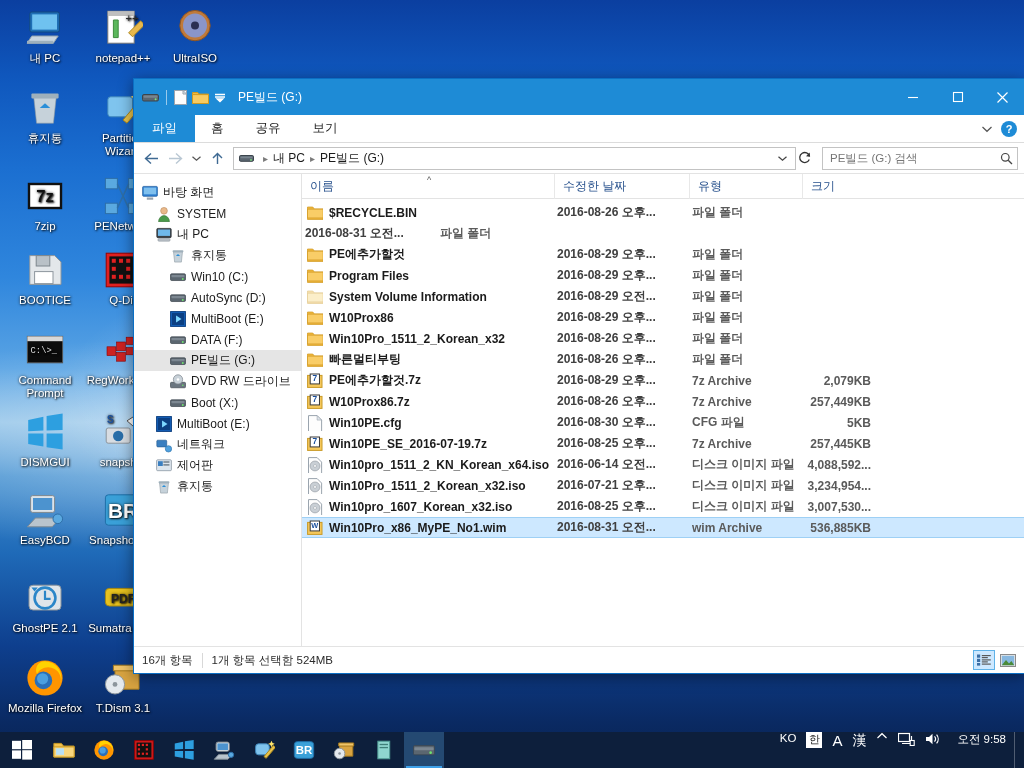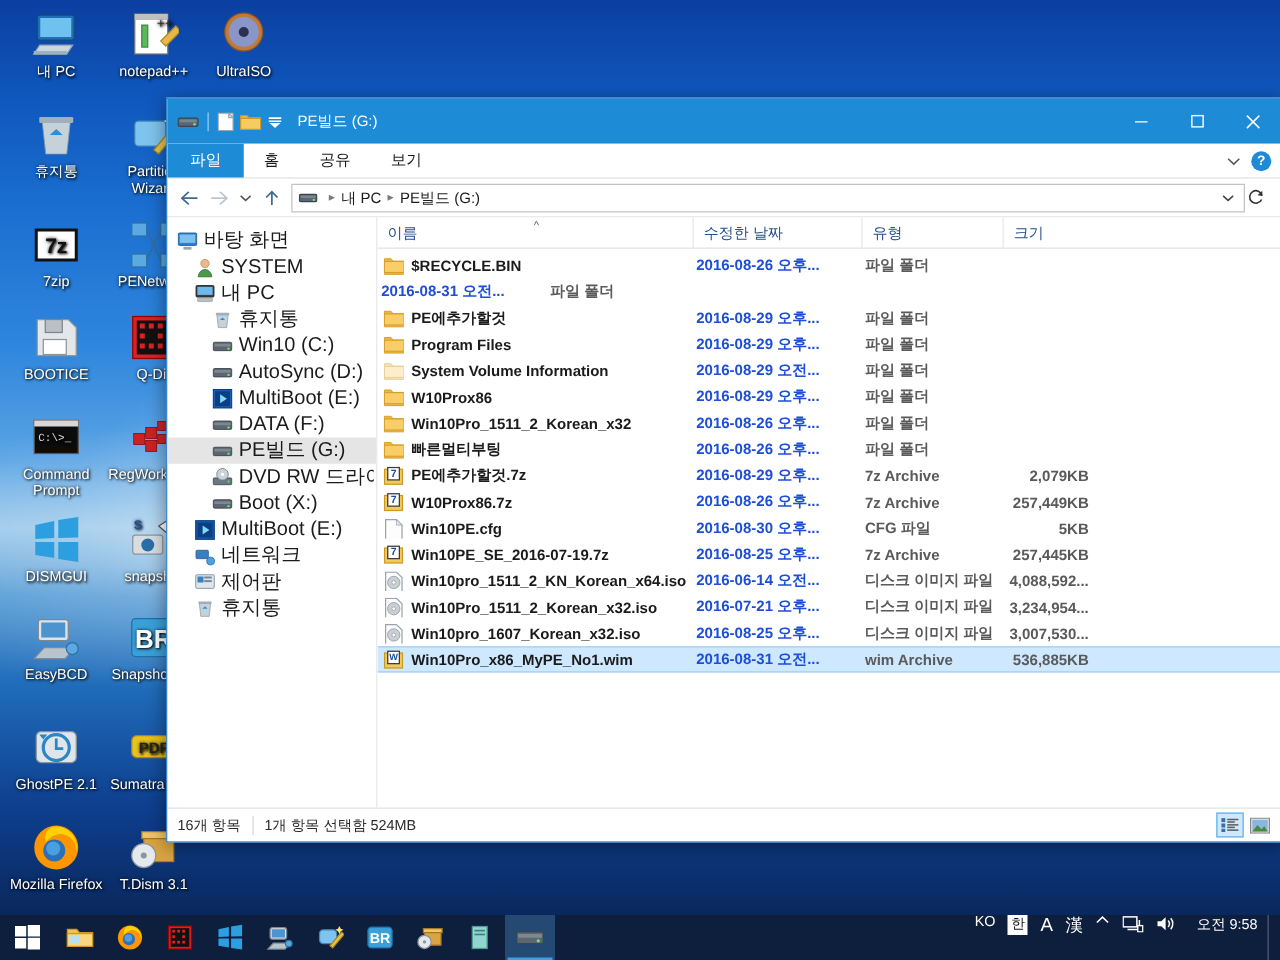--- a/index.html
+++ b/index.html
@@ -109,21 +109,21 @@
 
   
   .wbody { flex: 1; display: flex; min-height: 0; border-top: 1px solid #e3e3e3; }
 
   
   .navpane {
     width: 168px; background: #fff; border-right: 1px solid #e3e3e3;
     padding-top: 8px; overflow: hidden; flex: none;
   }
   .navitem {
-    height: 21px; display: flex; align-items: center; font-size: 16px;
+    height: 21px; display: flex; align-items: center; font-size: 12px;
     color: #1b1b1b; white-space: nowrap; padding-right: 2px;
   }
   .navitem.sel { background: #e5e5e5; }
   .navitem .ni { width: 16px; height: 16px; margin-right: 5px; flex: none; position: relative; }
   .navitem .nt { overflow: hidden; }
 
   
   .filepane { flex: 1; background: #fff; display: flex; flex-direction: column; min-width: 0; }
   .colhead {
     height: 25px; display: flex; align-items: center; border-bottom: 1px solid #e3e3e3;
@@ -138,21 +138,21 @@
   .sortcaret {
     position: absolute; left: 125px; top: 1px; color: #5a5a5a; font-size: 9px;
   }
 
   .rows { flex: 1; overflow: hidden; padding-top: 3px; font-weight: bold; }
   .row { height: 21px; display: flex; align-items: center; font-size: 12px; color: #1b1b1b; }
   .row.sel { background: #cde8ff; border-top: 1px solid #9ed0f5; border-bottom: 1px solid #9ed0f5; height: 21px; }
   .cell { overflow: hidden; white-space: nowrap; }
   .c-name { width: 252px; display: flex; align-items: center; padding-left: 5px; }
   .c-name .fi { width: 16px; height: 16px; margin-right: 6px; flex: none; position: relative; }
-  .c-date { width: 135px; color: #1d4ed8; padding-left: 3px; }
+  .c-date { width: 135px; color: #404040; padding-left: 3px; }
   .c-type { width: 113px; color: #5a5a5a; padding-left: 3px; }
   .c-size { width: 72px; color: #5a5a5a; text-align: right; padding-right: 3px; }
 
   
   .statusbar {
     height: 27px; border-top: 1px solid #e3e3e3; background: #fff;
     display: flex; align-items: center; padding: 0 6px 0 8px; font-size: 11.5px; color: #2b2b2b;
     flex: none;
   }
   .statusbar .sb-sep { width: 1px; height: 15px; background: #d8d8d8; margin: 0 9px; }
@@ -518,20 +518,29 @@
           <svg width="11" height="7" viewBox="0 0 11 7">
               <path d="M1.5 1.7 L5.5 5.3 L9.5 1.7" fill="none" stroke="#444" stroke-width="1.2"></path>
             </svg>
         </span>
       </div>
       <div class="refresh">
         <svg width="14" height="14" viewBox="0 0 14 14">
             <path d="M11.6 5.4 A5 5 0 1 0 11.3 8.6" fill="none" stroke="#333" stroke-width="1.3"></path>
             <path d="M11.8 1.6 L11.9 5.7 L8 5.2 Z" fill="#333"></path>
           </svg>
+      </div>
+      <div class="searchbox">
+        <input type="text" placeholder="PE빌드 (G:) 검색" style="">
+        <span class="sicon">
+          <svg width="13" height="13" viewBox="0 0 13 13">
+              <circle cx="5.3" cy="5.3" r="3.8" fill="none" stroke="#444" stroke-width="1.2"></circle>
+              <path d="M8.2 8.2 L12 12" stroke="#444" stroke-width="1.3"></path>
+            </svg>
+        </span>
       </div>
     </div>
 
     <div class="wbody">
       <div class="navpane" id="navpane">
           <div class="navitem">
             <span style="width:8px;flex:none;"></span>
             <span class="ni">
               <svg width="16" height="16" viewBox="0 0 16 16">
                 <rect x="0.6" y="1.4" width="14.8" height="9.92" rx="1" fill="#2f7fd0" stroke="#1d5a9c" stroke-width=".7"></rect>

